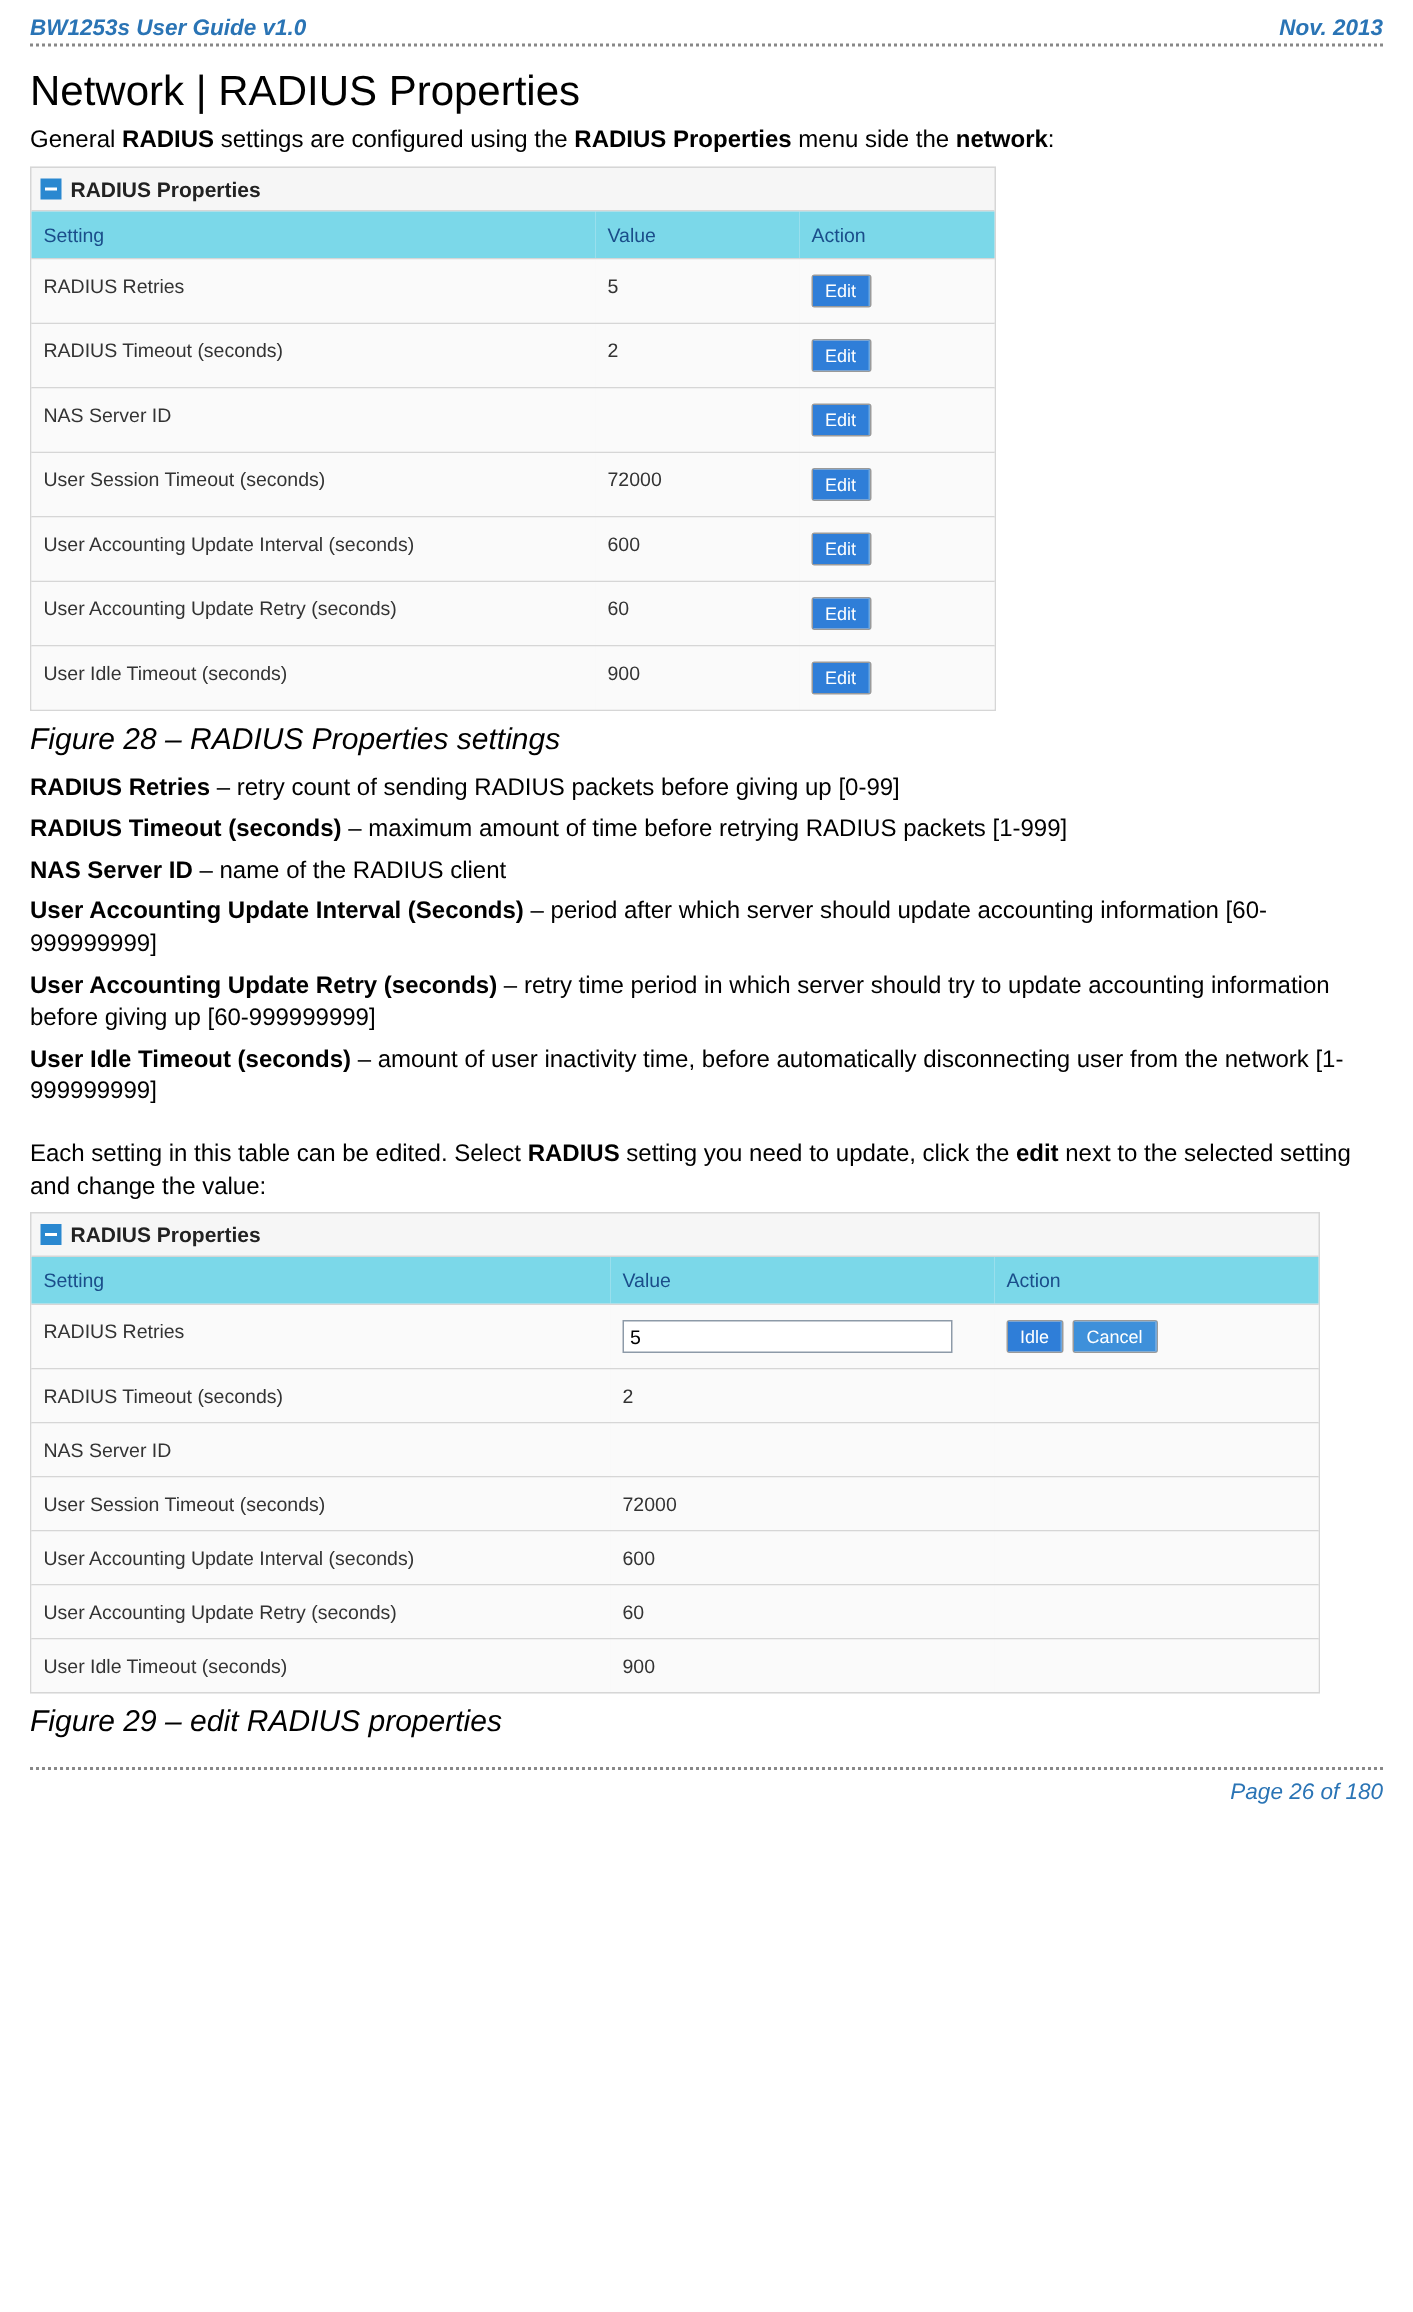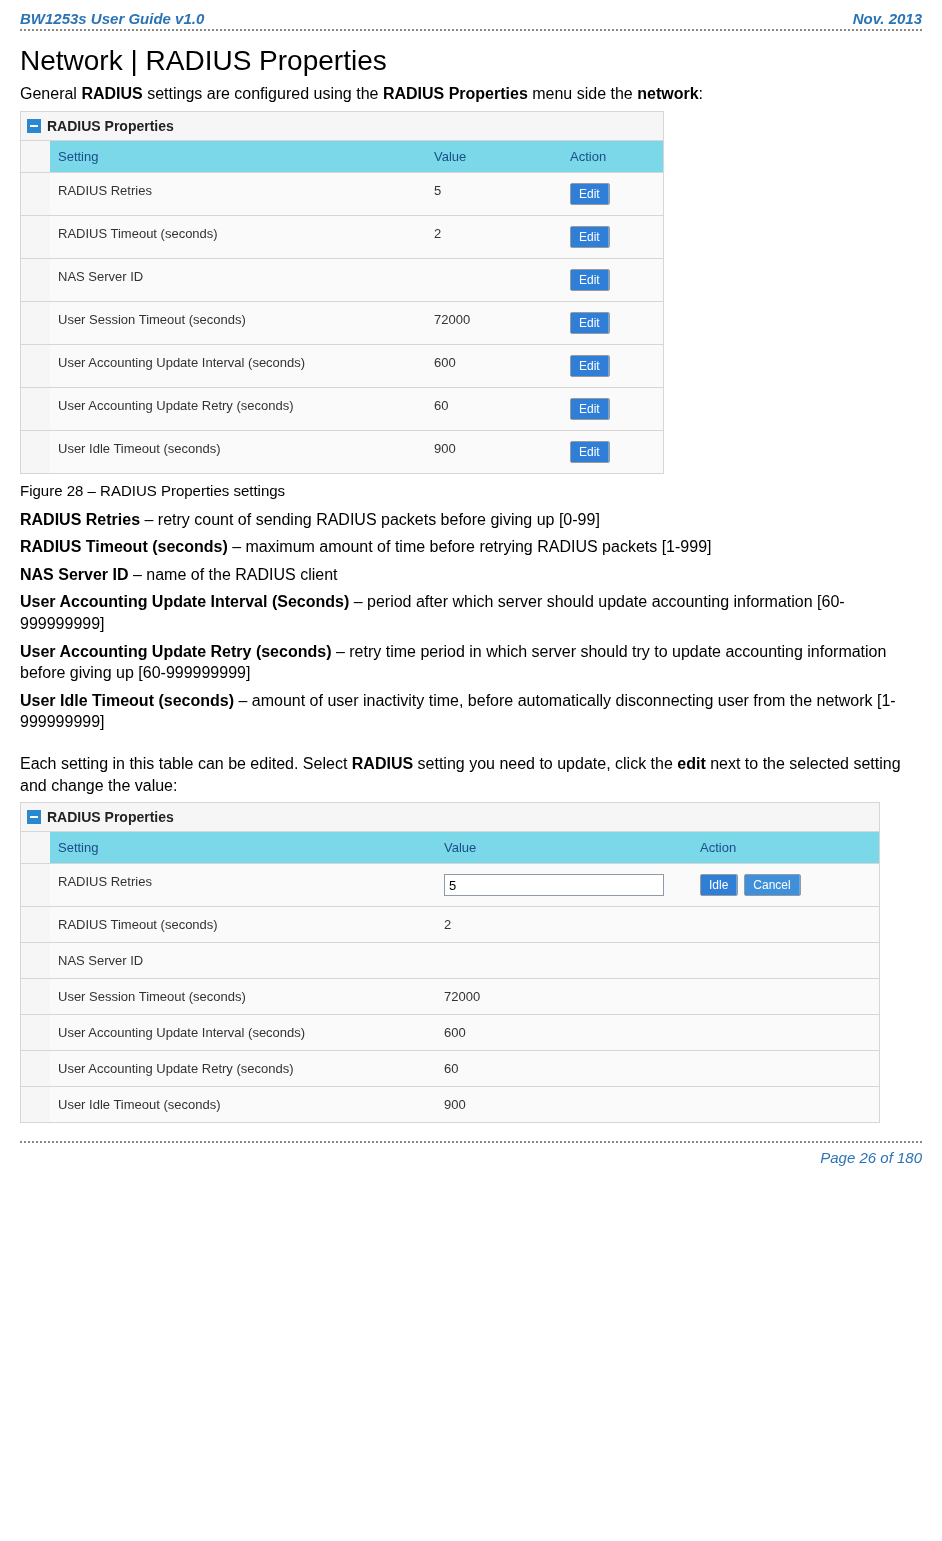--- a/index.html
+++ b/index.html
@@ -30,21 +30,22 @@
     font-size: 28px;
     font-weight: 400;
     margin: 4px 0 4px 0;
   }
   p.body {
     font-size: 16px;
     margin: 6px 0;
     line-height: 1.35;
   }
   .caption {
-    font-size: 15px;
+    font-style: italic;
+    font-size: 20px;
     margin: 8px 0 10px 0;
   }
   
   .radius-box {
     border: 1px solid #d6d6d6;
     background: #f6f6f6;
     font-family: Verdana, Arial, sans-serif;
     font-size: 13px;
     color: #333;
   }
@@ -78,21 +79,21 @@
     background: #7bd8e9;
     color: #1a4d8a;
     padding: 8px 8px;
     font-size: 13px;
   }
   .rb-row > div {
     background: #fafafa;
     padding: 10px 8px;
     border-top: 0;
   }
-  .c-setting { flex: 0 0 360px; margin-left: 29px; }
+  .c-setting { flex: 0 0 360px; }
   .c-value   { flex: 0 0 120px; }
   .c-action  { flex: 1; display:flex; align-items:center; gap:6px; }
   
   .wide .c-setting { flex: 0 0 370px; }
   .wide .c-value   { flex: 0 0 240px; }
   .wide .c-action  { flex: 1; }
   .btn {
     display: inline-flex;
     align-items: center;
     background: linear-gradient(#fefefe,#dcdcdc);
@@ -296,16 +297,17 @@
           <div class="c-action"></div>
         </div>
         <div class="rb-row">
           <div class="c-setting">User Idle Timeout (seconds)</div>
           <div class="c-value">900</div>
           <div class="c-action"></div>
         </div>
       </div>
   </div>
 
+  <div class="caption">Figure 29 – edit RADIUS properties</div>
 
   <div class="dotted-bottom"></div>
   <div class="footer">Page 26 of 180</div>
 </div>
 
 </body></html>

